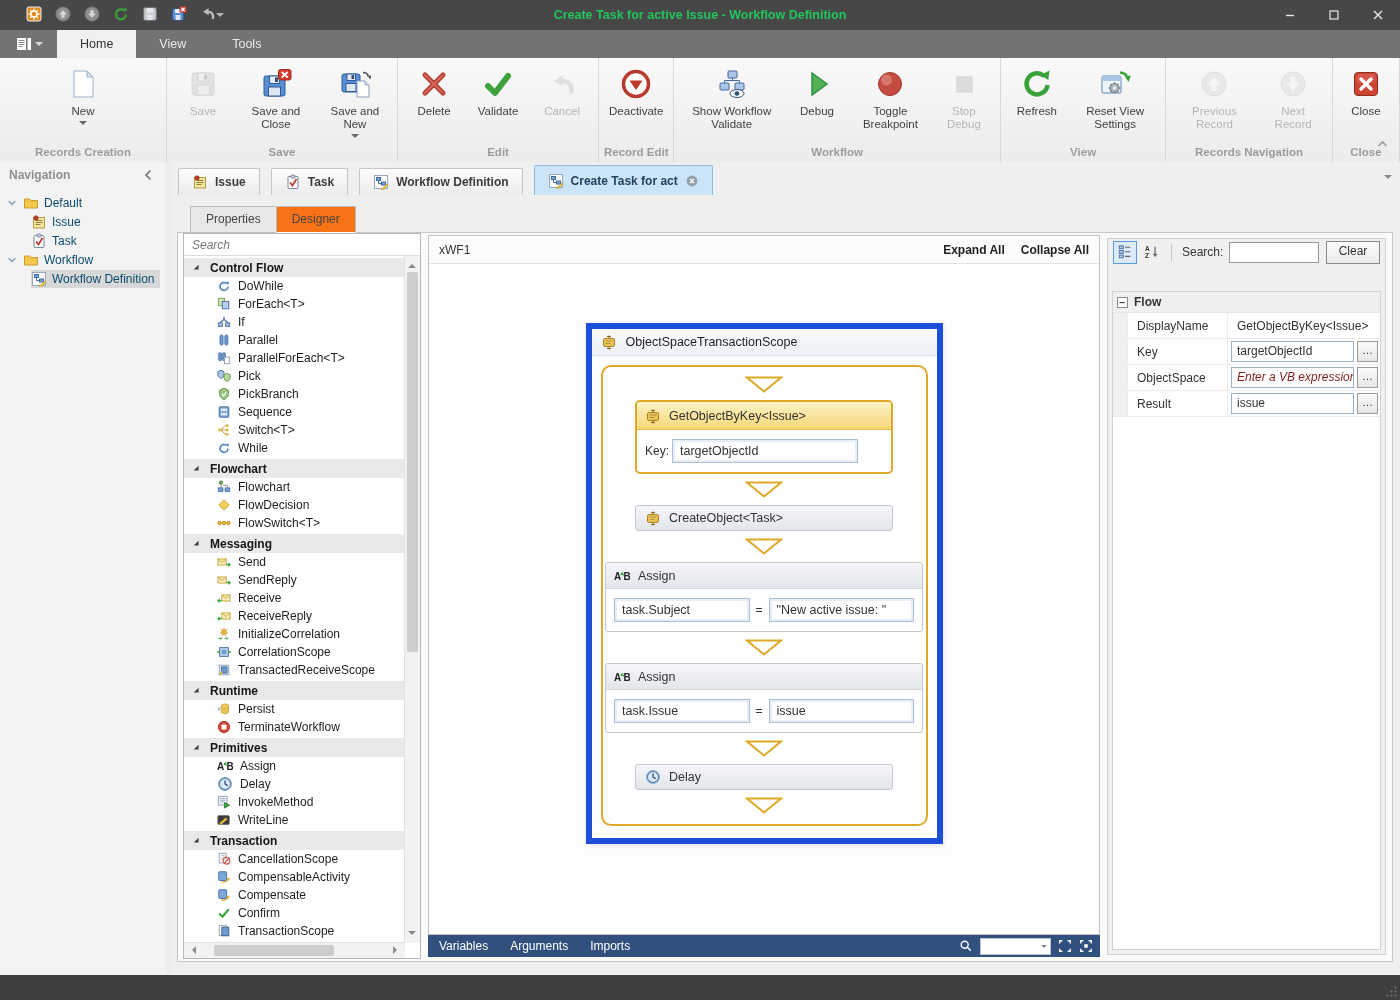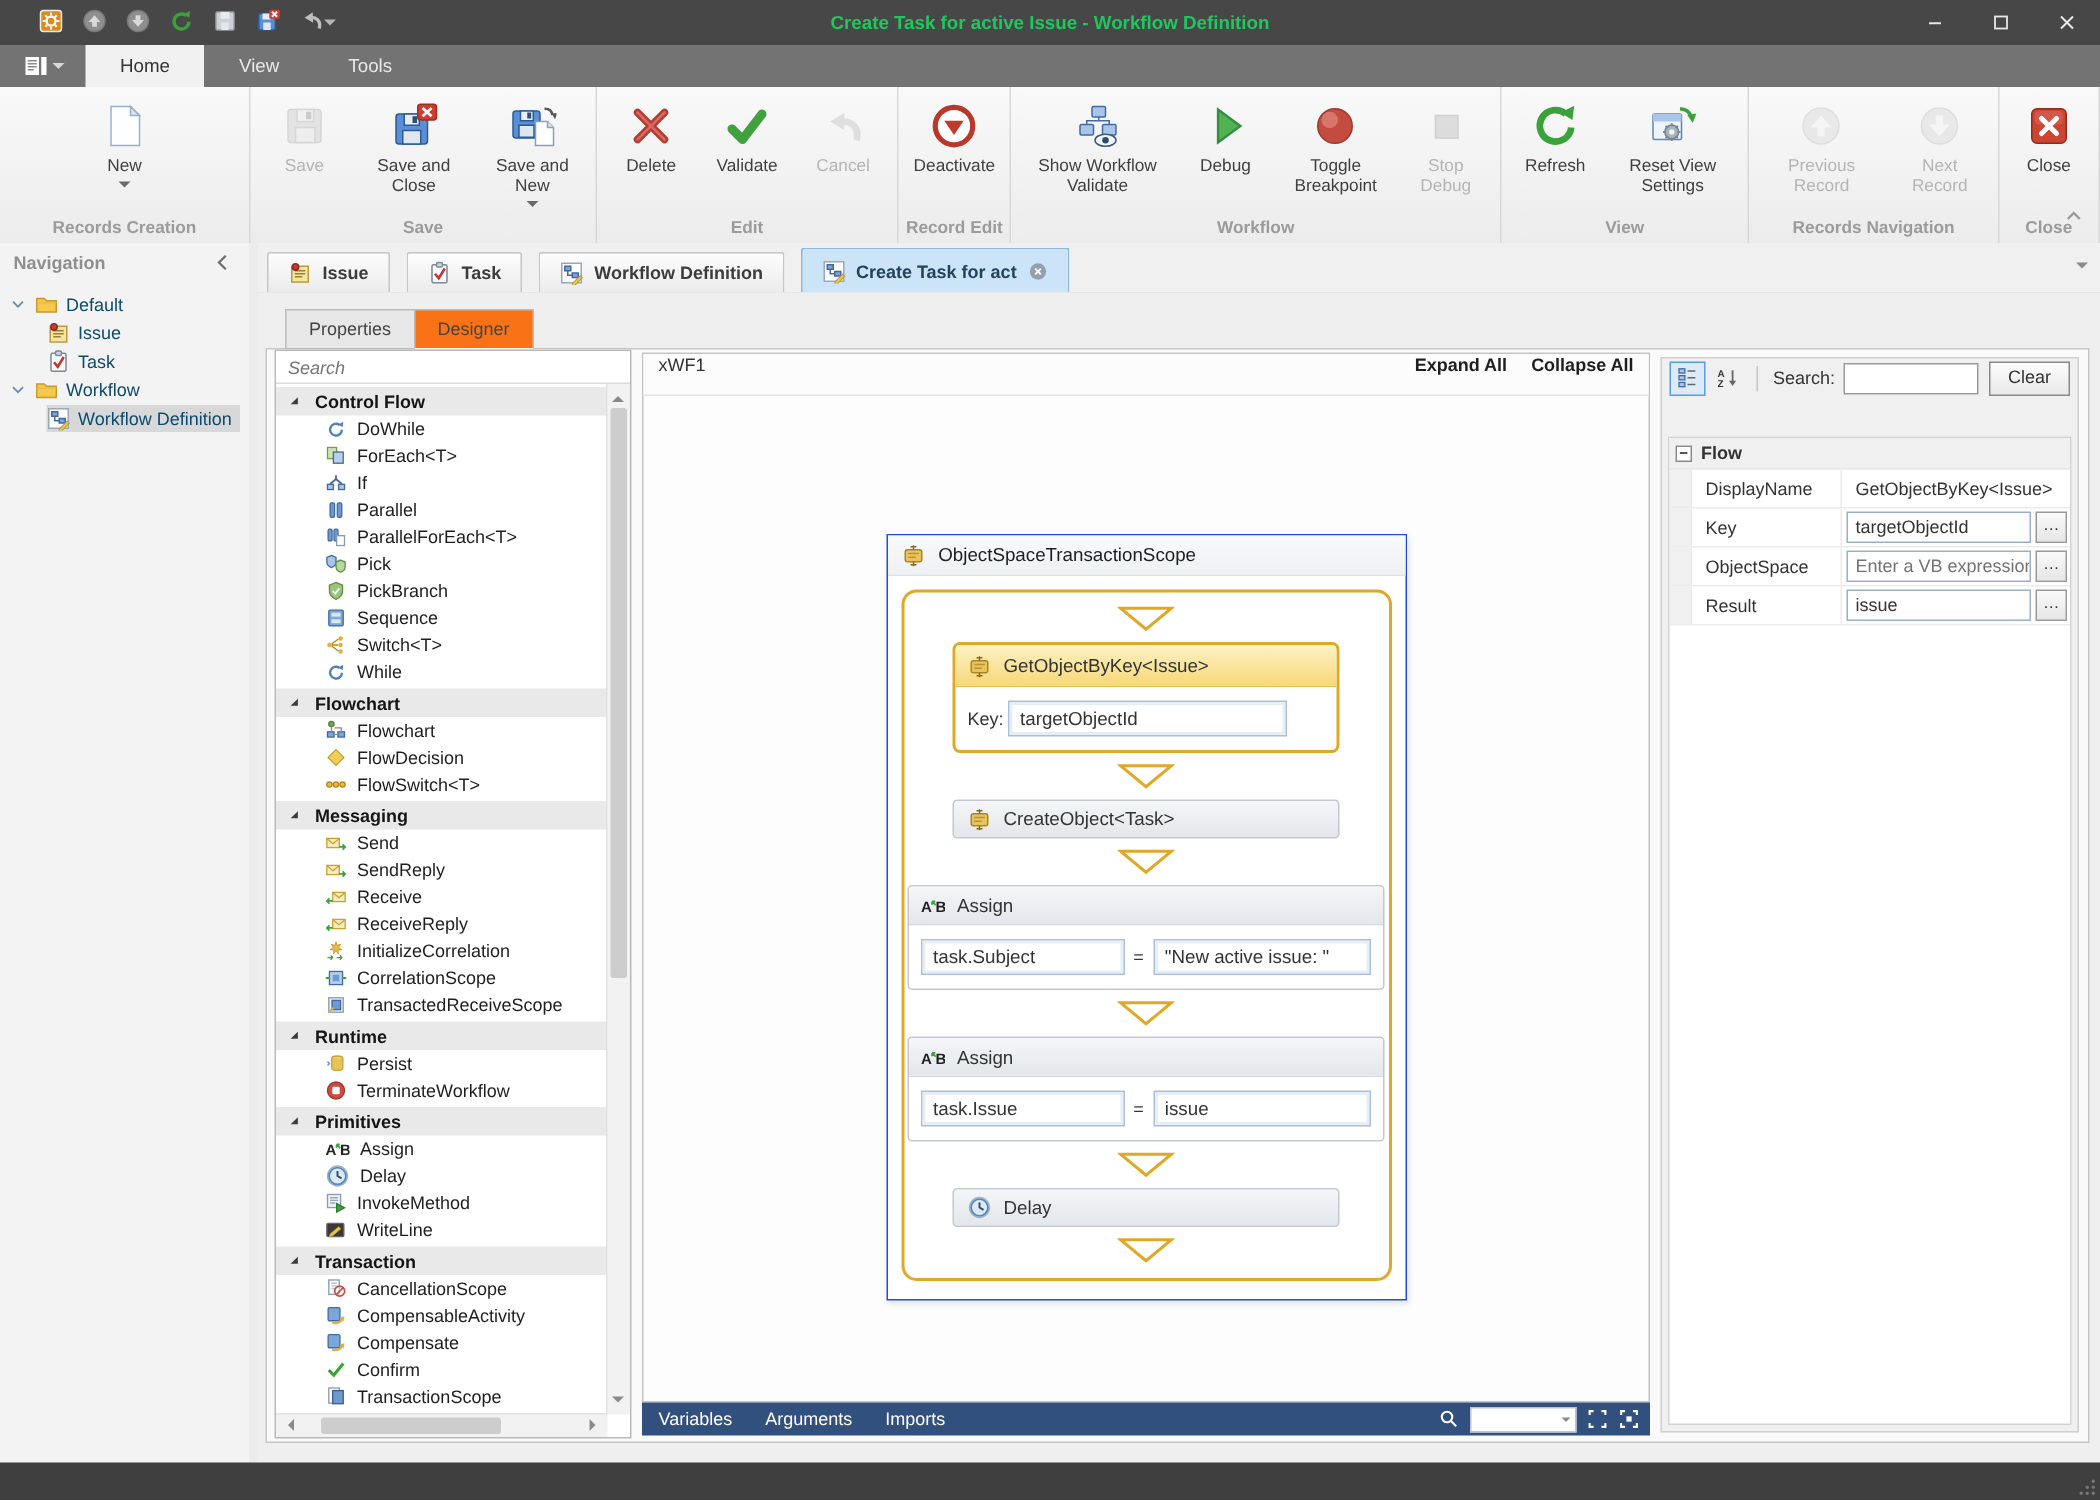--- a/index.html
+++ b/index.html
@@ -72,24 +72,24 @@
   .tb-cat{display:flex;align-items:center;height:19px;background:#e9e9e9;font-weight:bold;color:#151515;padding-left:7px;gap:8px;margin-top:2px;cursor:default}
   .tb-item{display:flex;align-items:center;gap:7px;height:18px;padding-left:33px;color:#1e1e1e;cursor:default;white-space:nowrap}
   .tb-vscroll{position:absolute;top:22px;right:0;width:15px;bottom:15px;background:#f2f2f2;border-left:1px solid #e2e2e2}
   .tb-hscroll{position:absolute;left:0;right:15px;bottom:0;height:15px;background:#f2f2f2;border-top:1px solid #e2e2e2}
   .sb-arrow{position:absolute;width:0;height:0;border:4px solid transparent}
   .vthumb{position:absolute;left:2px;right:2px;top:16px;height:380px;background:#cdcdcd;border-radius:2px}
   .hthumb{position:absolute;top:2px;bottom:2px;left:30px;width:120px;background:#cdcdcd;border-radius:2px}
 
   
   .designer{position:absolute;left:256px;top:40px;width:672px;height:700px;background:#fdfdfd;border:1px solid #c3c3c3;box-sizing:border-box;z-index:2}
-  .designer-header{height:27px;border-bottom:1px solid #e3e3e3;display:flex;align-items:flex-start;padding:0 10px;background:#fcfcfc}
+  .designer-header{height:27px;border-bottom:1px solid #e3e3e3;display:flex;align-items:center;padding:0 10px;background:#fcfcfc}
   .designer-header .links{margin-left:auto;display:flex;gap:16px;font-weight:bold;color:#1e1e1e}
   .canvas{position:absolute;top:28px;left:0;right:0;bottom:0;overflow:hidden}
-  .scope{width:345px;margin:92px auto 0;background:#fff;border:1px solid #1d4ed8;box-shadow:1px 2px 4px rgba(0,0,0,.10)}
+  .scope{width:345px;margin:59px auto 0;background:#fff;border:6px solid #1d4ed8;box-shadow:1px 2px 4px rgba(0,0,0,.10)}
   .scope-header{height:26px;display:flex;align-items:center;gap:9px;padding:0 9px;background:linear-gradient(#f8fafc,#eef1f5);border-bottom:1px solid #dde2e8;font-size:12.5px;color:#1e1e1e}
   .scope-body{padding:9px 9px 12px}
   .seq{border:2px solid #dfa828;border-radius:10px;display:flex;flex-direction:column;align-items:center;padding:9px 0 10px;background:#fff;row-gap:7px}
   .tri{line-height:0}
   .act-bar{width:258px;height:26px;box-sizing:border-box;display:flex;align-items:center;gap:8px;padding:0 9px;background:linear-gradient(#f5f6f8,#e3e6eb);border:1px solid #c3c8d0;border-radius:3px;font-size:12.5px}
   .act-get{width:258px;box-sizing:border-box;border:2px solid #dfa828;border-radius:5px;background:#fff}
   .act-get-header{height:27px;display:flex;align-items:center;gap:8px;padding:0 8px;background:linear-gradient(#fdf2c6,#f7d878);border-bottom:1px solid #e5bc49;border-radius:3px 3px 0 0;font-size:12.5px}
   .act-get-body{padding:9px 8px;display:flex;align-items:center;gap:3px}
   .wf-input{border:1px solid #a9c0d8;box-shadow:inset 0 0 0 2px #e7eef6;height:22px;line-height:22px;padding:0 7px;background:#fff;font-size:12.5px;white-space:nowrap;overflow:hidden;box-sizing:content-box}
   .act-assign{width:318px;box-sizing:border-box;background:#fff;border:1px solid #c3c8d0;border-radius:3px}
@@ -116,21 +116,21 @@
   .clear-btn{width:52px;height:21px;flex:none;border:1px solid #8a8a8a;background:linear-gradient(#fdfdfd,#e9e9e9);text-align:center;line-height:19px;font-size:12px;cursor:default;margin-left:4px}
   .props-grid{position:absolute;top:52px;left:4px;right:4px;bottom:4px;background:#fff;border:1px solid #d2d2d2}
   .cat-row{height:20px;background:#f0f0f0;display:flex;align-items:center;gap:6px;padding-left:4px;border-bottom:1px solid #e6e6e6;font-weight:bold}
   .minus-box{width:11px;height:11px;border:1px solid #8a8a8a;background:#fff;display:flex;align-items:center;justify-content:center;font-size:10px;line-height:9px;color:#333;box-sizing:border-box}
   .prow{height:25px;display:flex;align-items:stretch;border-bottom:1px solid #ececec}
   .prow .indent{width:14px;background:#f0f0f0;border-right:1px solid #ececec;flex:none}
   .prow .pname{width:90px;flex:none;display:flex;align-items:center;padding-left:9px;border-right:1px solid #ececec}
   .prow .pval{flex:1;display:flex;align-items:center;padding:2px 2px 2px 3px;gap:3px;min-width:0}
   .pval-box{flex:1;border:1px solid #9ab0c9;height:19px;line-height:19px;padding:0 5px;background:#fff;white-space:nowrap;overflow:hidden}
   .pval-plain{padding-left:6px;white-space:nowrap;overflow:hidden}
-  .placeholder{color:#737373}
+  .placeholder{font-style:italic;color:#7f1d1d}
   .ellipsis-btn{width:19px;height:19px;flex:none;border:1px solid #9a9a9a;background:linear-gradient(#fafafa,#e6e6e6);text-align:center;line-height:16px;font-size:11px;cursor:default}
 
   
   .statusbar{position:absolute;left:0;right:0;bottom:0;height:25px;background:#3f3f3f}
   .grip{position:absolute;right:2px;bottom:2px}
 </style>
 </head>
 <body>
 
 <div class="window" data-name="application-window">

